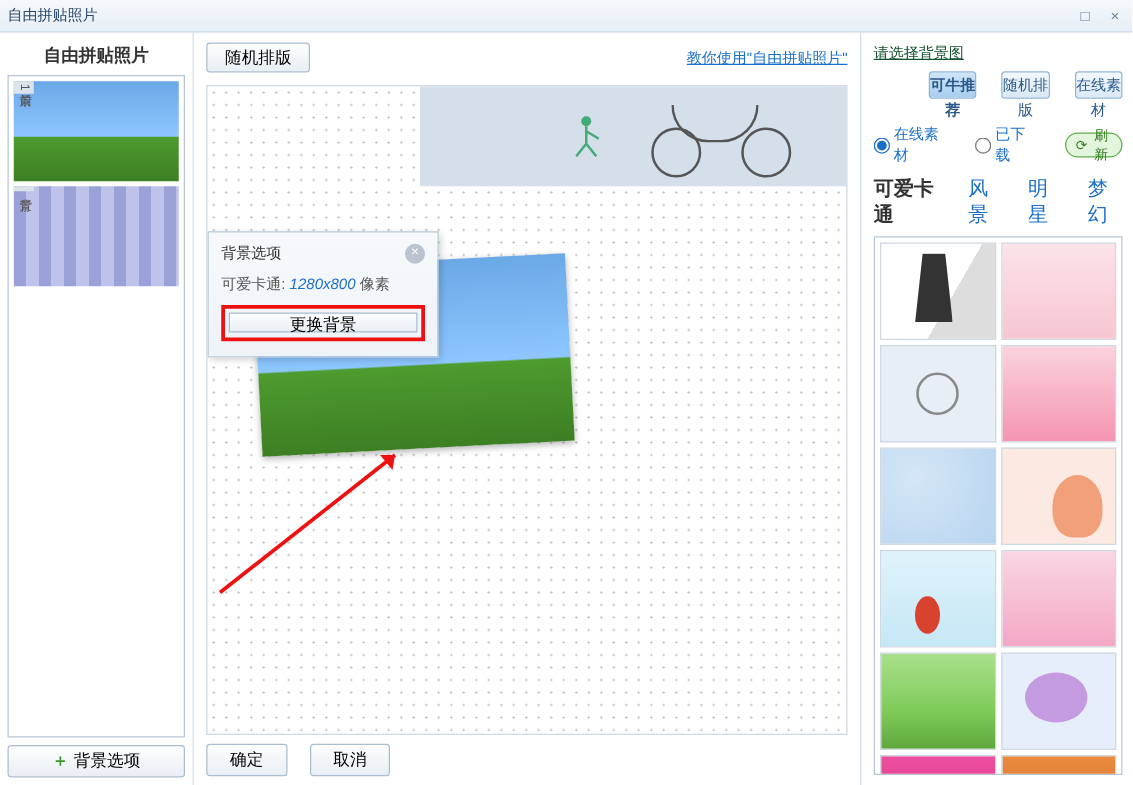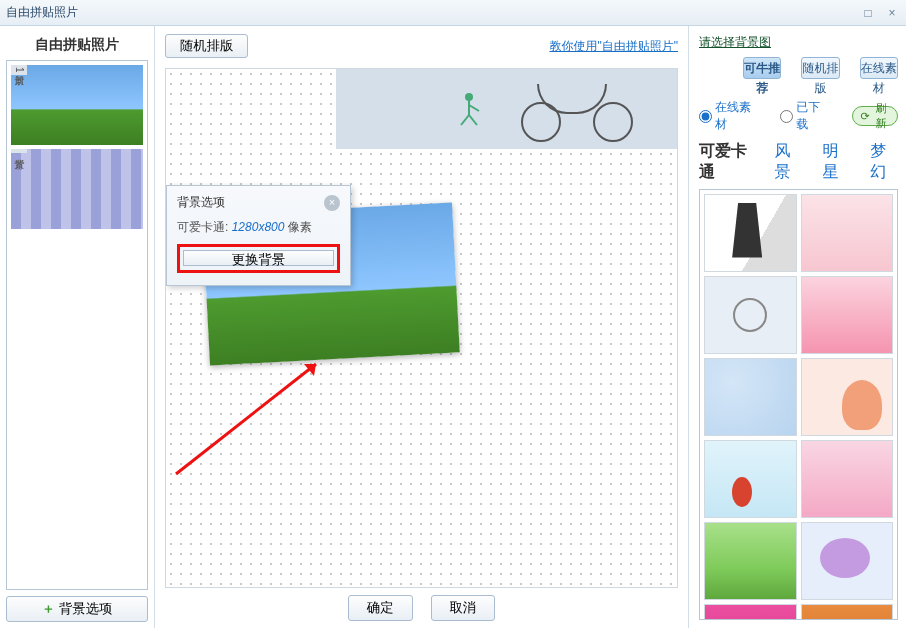--- a/index.html
+++ b/index.html
@@ -33,21 +33,21 @@
 .bike { width: 120px; height: 70px; position: relative; }
 .bike .wheel { position: absolute; width: 40px; height: 40px; border: 2px solid #555; border-radius: 50%; bottom: 2px; }
 .bike .w1 { left: 4px; } .bike .w2 { right: 4px; }
 .bike .frame { position: absolute; left: 20px; top: 10px; width: 70px; height: 30px; border: 2px solid #555; border-radius: 0 0 30px 30px; border-top: none; }
 .stick-figure { width: 40px; height: 40px; position: relative; }
 .stick-figure svg { width: 100%; height: 100%; }
 
 .placed-photo { position: absolute; left: 40px; top: 140px; width: 250px; height: 150px; transform: rotate(-3deg); }
 .placed-photo .bliss { width: 100%; height: 100%; box-shadow: 0 2px 6px rgba(0,0,0,.3); }
 
-.bottom-bar { height: 40px; display: flex; align-items: center; justify-content: center; gap: 18px; }
+.bottom-bar { height: 40px; display: flex; align-items: center; gap: 18px; }
 .btn { height: 26px; padding: 0 18px; border: 1px solid #a9bcd0; background: linear-gradient(#fdfdfd,#e9eff5); border-radius: 3px; cursor: pointer; display: inline-flex; align-items: center; gap: 4px; }
 .save-icon { width: 14px; height: 14px; background: #7b4bc6; display: inline-block; position: relative; }
 .save-icon::after { content:''; position:absolute; left:3px; top:2px; width:8px; height:4px; background:#fff; }
 
 .popup { position: absolute; left: 0; top: 116px; width: 185px; background: linear-gradient(#f7f9fc,#eef3f8); border: 1px solid #b7c6d4; box-shadow: 2px 2px 6px rgba(0,0,0,.2); padding: 8px 10px 12px; }
 .popup-title-row { display: flex; align-items: center; }
 .popup-title { color: #333; flex: 1; }
 .popup-close { width: 16px; height: 16px; border-radius: 50%; background: #b9c4cf; color: #fff; text-align: center; line-height: 15px; cursor: pointer; font-size: 11px; }
 .popup-row { margin-top: 8px; color: #555; }
 .popup-row .val { color: #1a6fc9; font-style: italic; }

